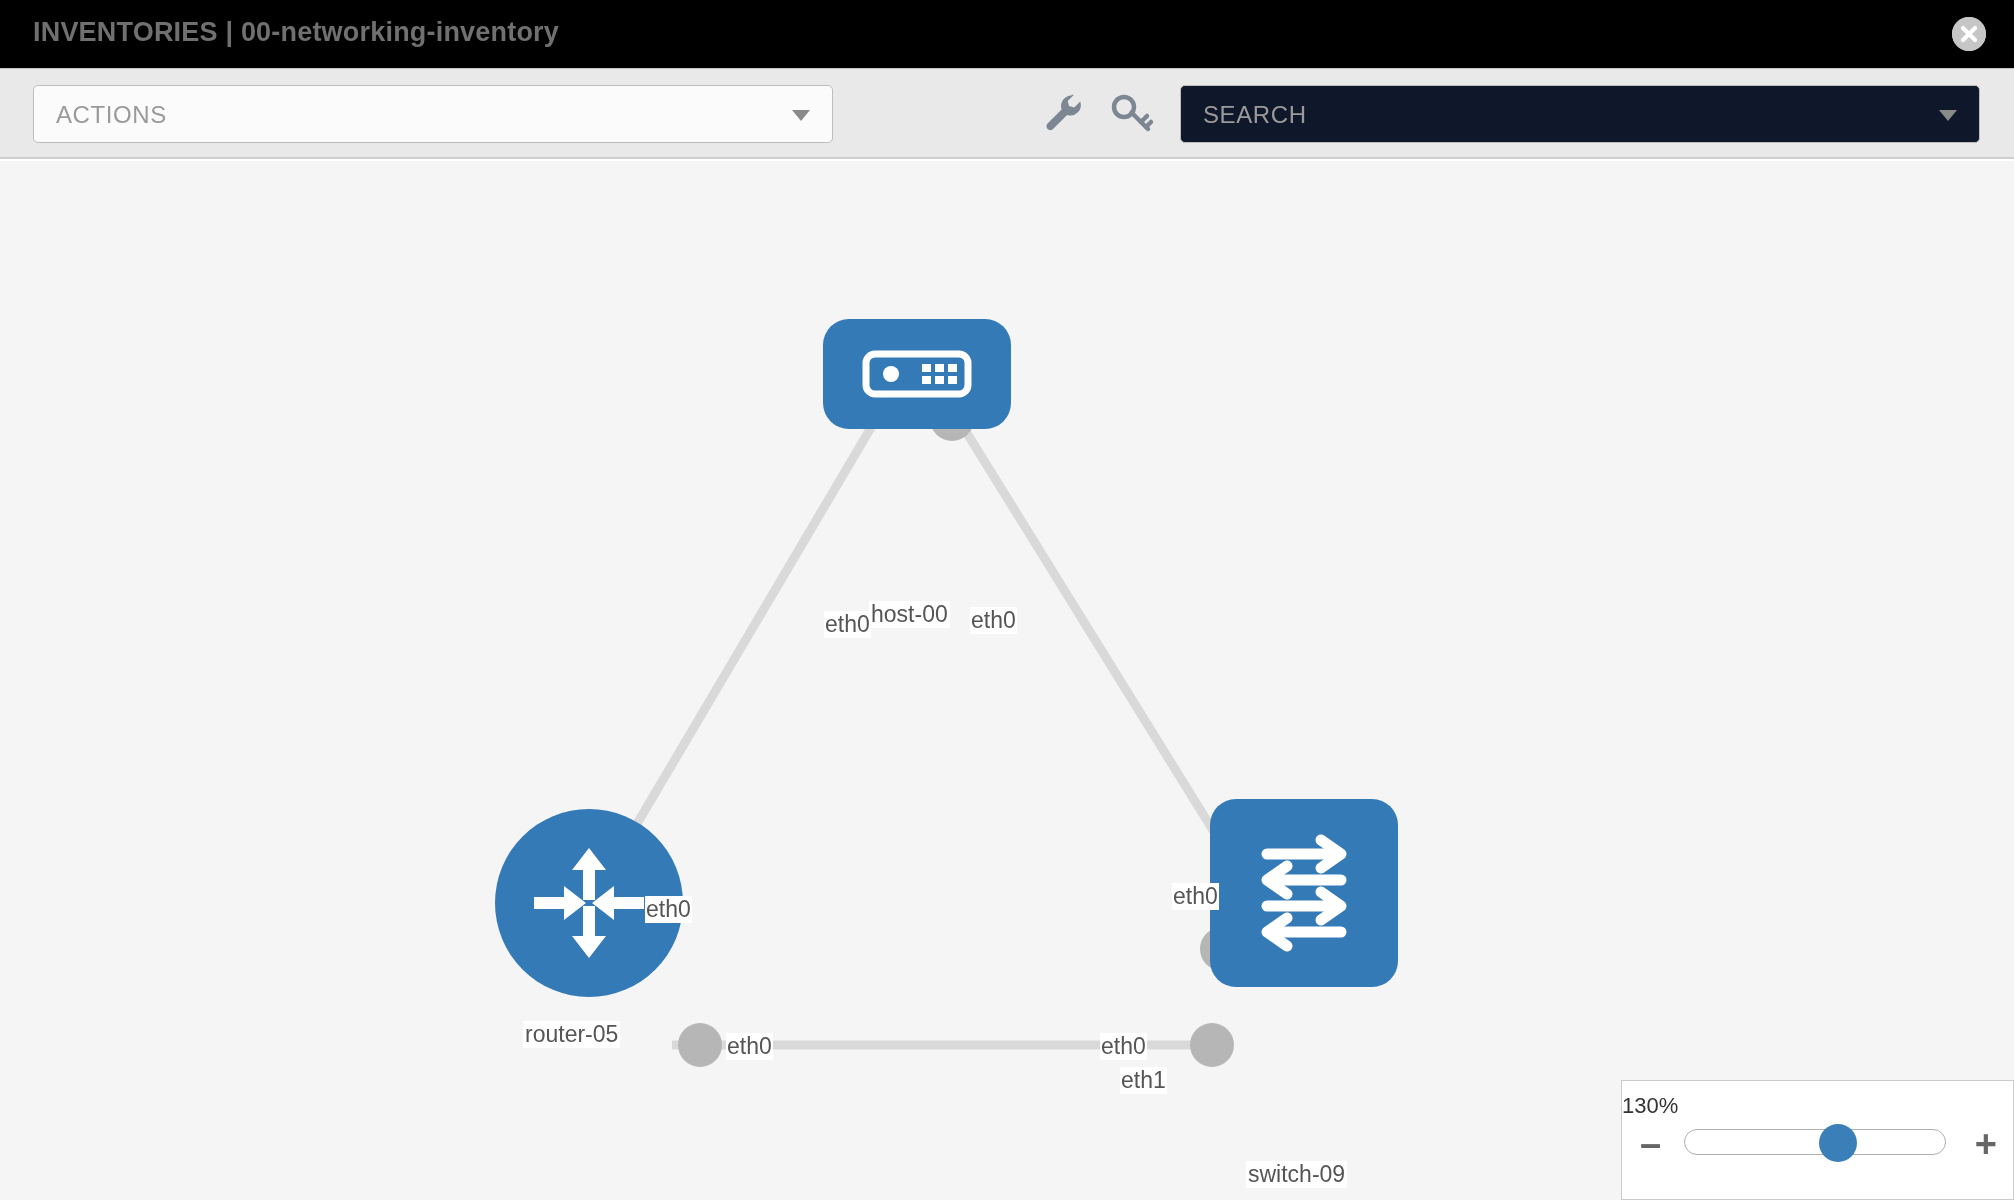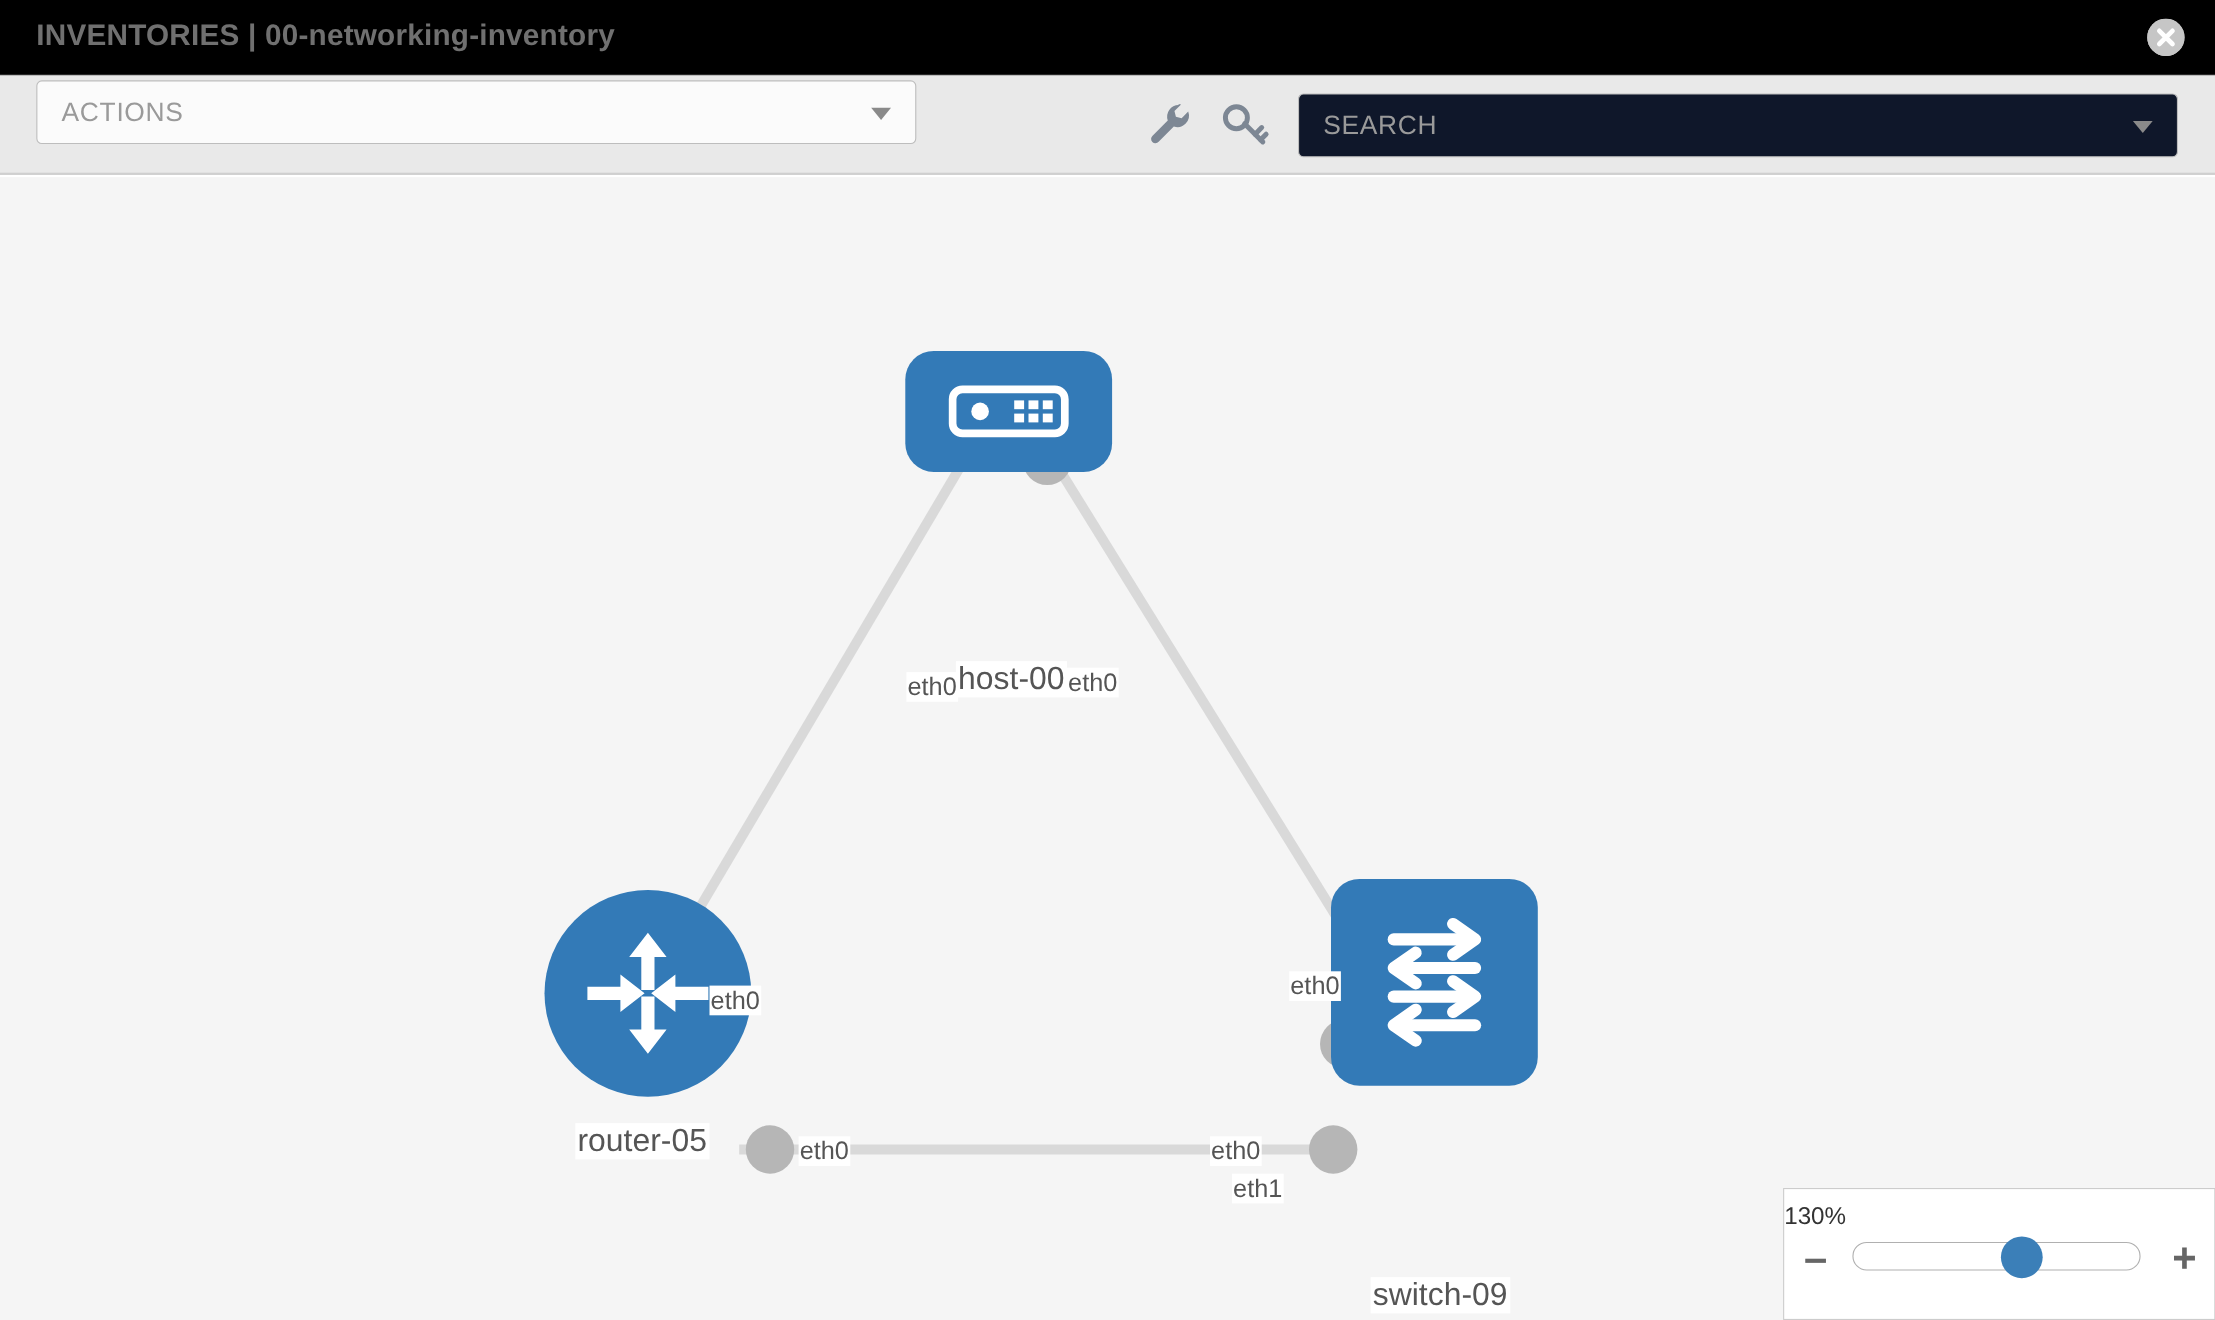--- a/index.html
+++ b/index.html
@@ -34,21 +34,21 @@
   .close-btn svg { display: block; width: 34px; height: 34px; }
 
   
   .toolbar {
     position: absolute; left: 0; top: 69px;
     width: 2014px; height: 90px;
     background: #e9e9e9;
     border-bottom: 2px solid #cfcfcf;
   }
   .actions-select {
-    position: absolute; left: 33px; top: 4px;
+    position: absolute; left: 33px; top: 16px;
     width: 800px; height: 58px;
     background: #fbfbfb;
     border: 1px solid #bdbdbd;
     border-radius: 5px;
   }
   .actions-select .sel-label {
     position: absolute; left: 22px; top: 15px;
     font-size: 24px; color: #9a9a9a; letter-spacing: 0.6px;
   }
   .caret {
@@ -95,21 +95,21 @@
   .node-shape {
     position: absolute; left: 0; top: 0;
     background: #337ab7;
     display: flex; align-items: center; justify-content: center;
     cursor: pointer;
   }
   .node-shape.rounded { border-radius: 26px; }
   .node-shape.circle  { border-radius: 50%; }
   .node-label {
     position: absolute;
-    font-size: 29px; color: #555555;
+    font-size: 23px; color: #555555;
     background: #ffffff;
     white-space: nowrap;
     padding: 0 2px;
   }
   .endpoint {
     position: absolute;
     width: 44px; height: 44px;
     border-radius: 50%;
     background: #b6b6b6;
   }

